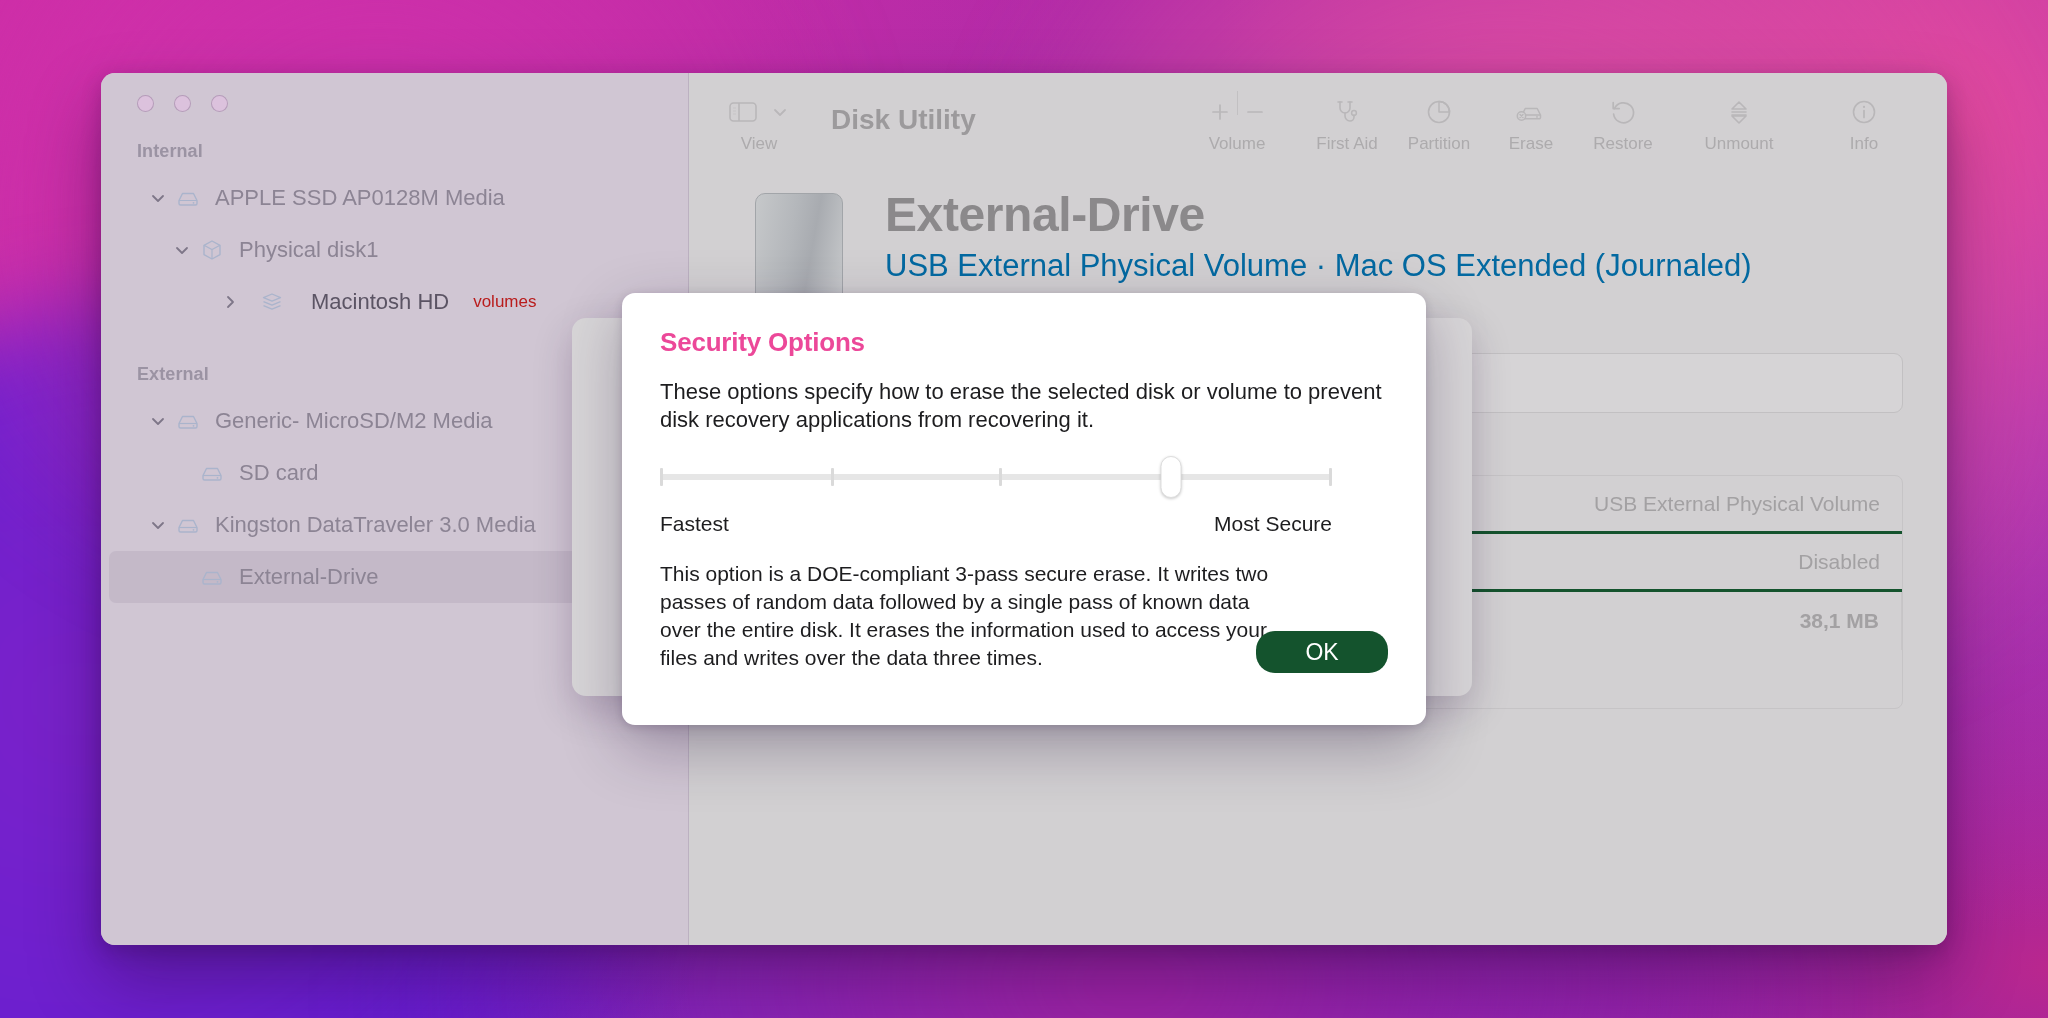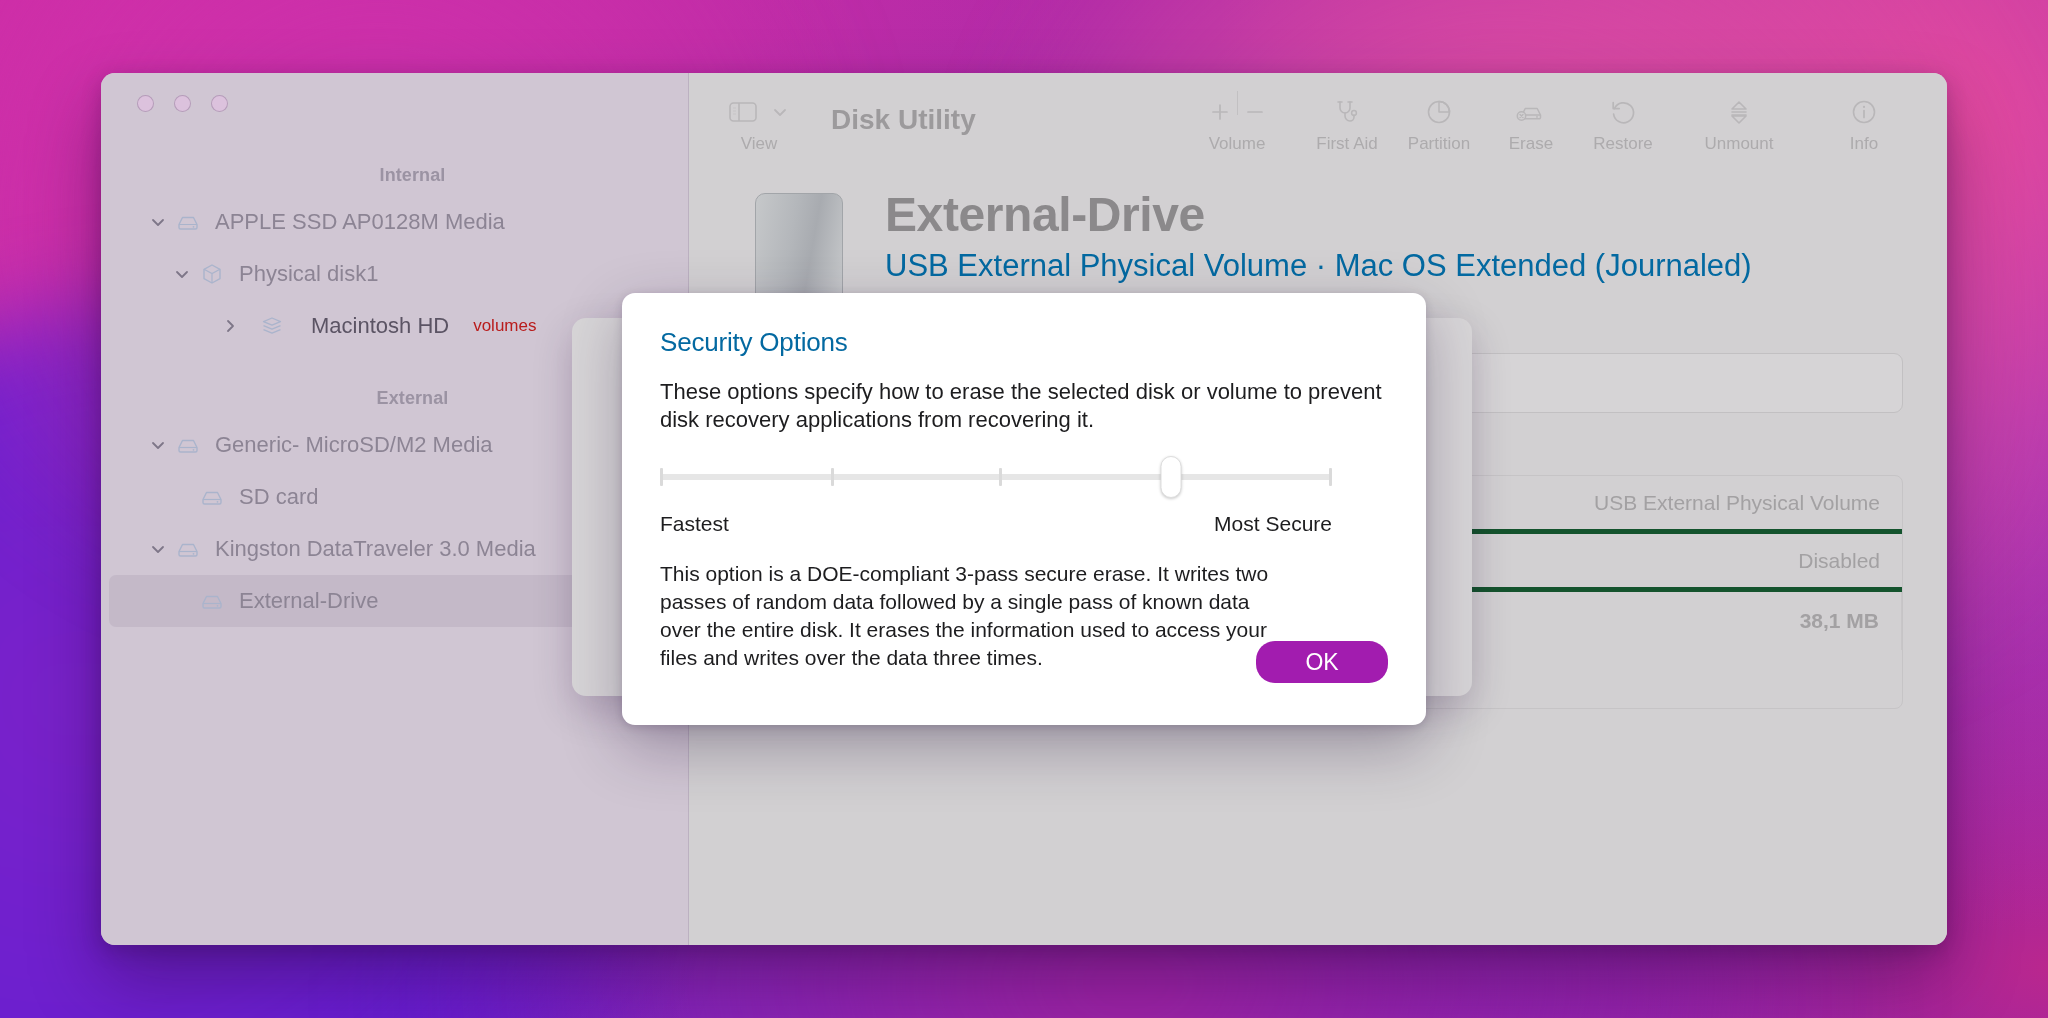--- a/index.html
+++ b/index.html
@@ -61,21 +61,21 @@
   #sidebar {
     width: 588px; flex: 0 0 588px; height: 100%;
     background: rgba(208,198,211,0.92);
     position: relative;
     border-right: 1px solid rgba(120,105,130,0.22);
   }
   .traffic { position: absolute; left: 36px; top: 22px; display: flex; gap: 20px; }
   .tl { width: 17px; height: 17px; border-radius: 50%;
         background: #dcc2dd; border: 1px solid rgba(120,95,130,0.38); }
 
-  .side-scroll { padding-top: 84px; text-align: center; }
+  .side-scroll { padding-top: 60px; }
   .side-header {
     font-size: 18px; font-weight: 700; color: #9b93a3;
     padding: 8px 0 10px 36px; letter-spacing: 0.1px;
   }
   .side-header.second { padding-top: 36px; }
   .side-row {
     display: flex; align-items: center; height: 52px;
     padding-left: 36px; color: #8c8494; font-size: 22px;
     border-radius: 7px; margin: 0 14px 0 8px;
   }
@@ -145,36 +145,36 @@
   #bar-legend { margin: 14px 44px 0 58px; height: 22px; }
 
   
   #info-grid {
     margin: 26px 44px 0 58px; display: grid; grid-template-columns: 1fr 1fr;
     column-gap: 0; border-radius: 8px; border: 1px solid #c6c4c6; overflow: hidden;
   }
   .info-cell {
     display: flex; align-items: center; justify-content: space-between;
     height: 58px; padding: 0 22px; font-size: 21px; color: #a3a1a3;
-    border-bottom: 5px solid #14532d;
+    border-bottom: 3px solid #14532d;
   }
   .info-cell.col-left { border-right: 1px solid #c8c6c8; }
   .info-cell.last { border-bottom: none; font-weight: bold; }
   .info-cell .k { color: #a3a1a3; }
   .info-cell .v { color: #a3a1a3; }
 
   
   #dialog-layer { position: absolute; inset: 0; }
   #sheet {
     position: absolute; left: 622px; top: 293px; width: 804px; height: 432px;
     background: #ffffff; border-radius: 13px;
     box-shadow: 0 22px 62px rgba(30,10,50,0.30), 0 2px 10px rgba(30,10,50,0.16);
     padding: 34px 44px 0 38px;
   }
-  #sheet-title { font-size: 26px; font-weight: 400; color: #0369a1; letter-spacing: -0.2px; }
+  #sheet-title { font-size: 26px; font-weight: 700; color: #ec4899; letter-spacing: -0.2px; }
   #sheet-desc {
     margin-top: 20px; font-size: 22px; line-height: 1.28; color: #1d1d1f;
     max-width: 724px;
   }
 
   
   #slider-wrap { margin-top: 26px; position: relative; height: 34px; width: 672px; }
   #slider-track {
     position: absolute; left: 0; right: 0; top: 14px; height: 6px;
     background: #e6e6e6; border-radius: 3px;
@@ -187,23 +187,23 @@
     transform: translateX(-50%);
   }
   #slider-labels {
     margin-top: 18px; width: 672px; display: flex; justify-content: space-between;
     font-size: 21px; color: #1d1d1f;
   }
   #option-desc {
     margin-top: 24px; font-size: 21px; line-height: 1.33; color: #1d1d1f; max-width: 636px;
   }
   #ok-button {
-    position: absolute; right: 38px; bottom: 42px;
+    position: absolute; right: 38px; bottom: 52px;
     width: 132px; height: 42px; border-radius: 19px;
-    background: #a21caf; color: #ffffff; font-size: 23px;
+    background: #14532d; color: #ffffff; font-size: 23px;
     display: flex; align-items: center; justify-content: center;
     border: none; font-family: inherit; cursor: pointer;
   }
 
   
   #erase-card {
     position: absolute; left: 572px; top: 318px; width: 900px; height: 378px;
     background: #d8d6d8; border-radius: 14px;
     box-shadow: 0 14px 40px rgba(40,10,60,0.20);
   }

